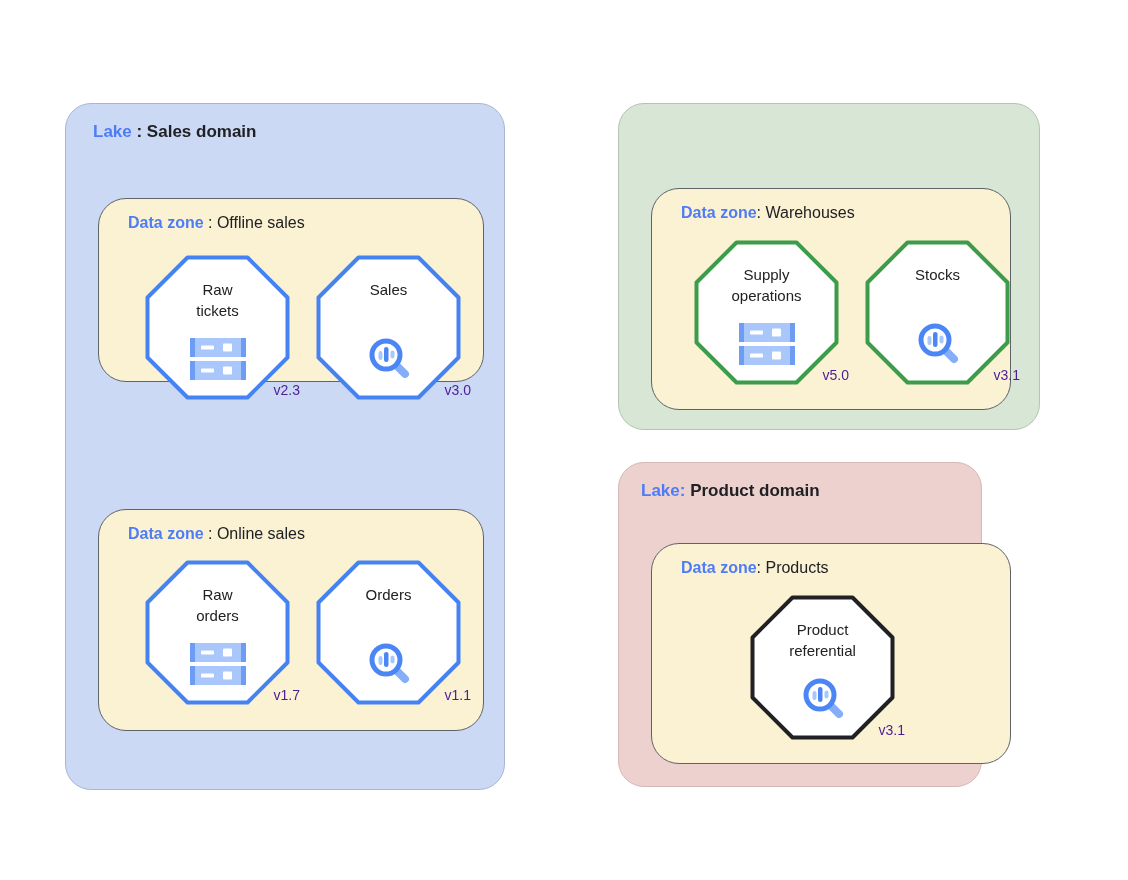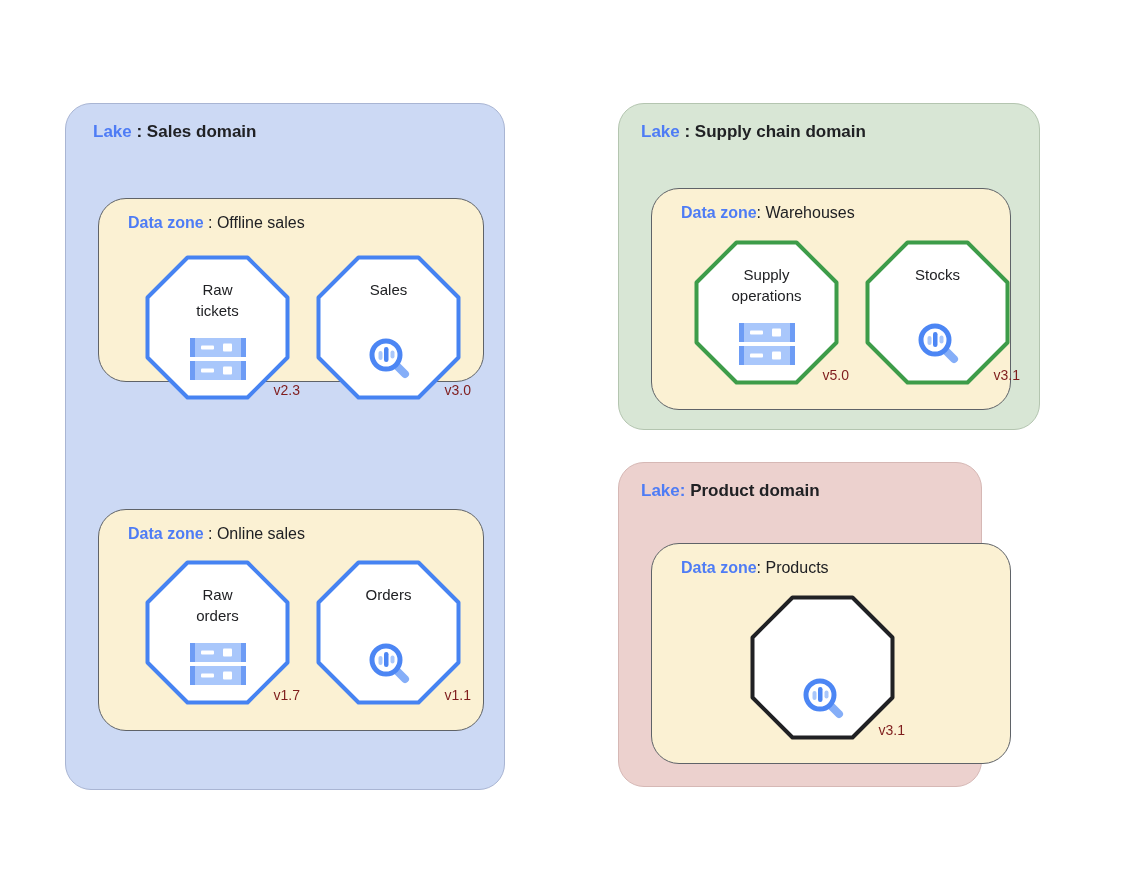--- a/index.html
+++ b/index.html
@@ -46,21 +46,21 @@
 
   .asset-name {
     position:absolute; top:24px; left:0; right:0; text-align:center;
     font-size:15px; line-height:21px; color:#202124; white-space:pre-line;
   }
   .asset-icon {
     position:absolute; top:78px; left:0; right:0; height:52px;
     display:flex; align-items:center; justify-content:center;
   }
   .asset-version {
-    position:absolute; bottom:2px; right:-10px; font-size:14px; color:#7f1d1d; white-space:nowrap;
+    position:absolute; bottom:2px; right:-10px; font-size:14px; color:#4c1d95; white-space:nowrap;
   }
 </style>
 </head>
 <body>
 
 <div class="canvas">
 
   <section class="lake lake-sales">
     <div class="lake-title">
       <span class="prefix">Lake</span><span class="sep"> : </span><span class="name">Sales domain</span>
@@ -167,23 +167,20 @@
             </svg>
           </div>
           <div class="asset-version">v1.1</div>
         </div>
 
       </div>
     </div>
   </section>
 
   <section class="lake lake-supply">
-    <div class="lake-title">
-      <span class="prefix">Lake</span><span class="sep"> : </span><span class="name">Supply chain domain</span>
-    </div>
 
     <div class="zone zone-warehouses">
       <div class="zone-title">
         <span class="prefix">Data zone</span><span class="sep">: </span><span class="name">Warehouses</span>
       </div>
       <div class="assets">
 
         <div class="asset">
           <svg class="oct stroke-green" viewBox="0 0 145 145">
             <polygon points="42.5,2.5 102.5,2.5 142.5,42.5 142.5,102.5 102.5,142.5 42.5,142.5 2.5,102.5 2.5,42.5"></polygon>
@@ -240,20 +237,22 @@
     <div class="zone zone-products">
       <div class="zone-title">
         <span class="prefix">Data zone</span><span class="sep">: </span><span class="name">Products</span>
       </div>
       <div class="assets">
 
         <div class="asset">
           <svg class="oct stroke-black" viewBox="0 0 145 145">
             <polygon points="42.5,2.5 102.5,2.5 142.5,42.5 142.5,102.5 102.5,142.5 42.5,142.5 2.5,102.5 2.5,42.5"></polygon>
           </svg>
+          <div class="asset-name">Product
+referential</div>
           <div class="asset-icon">
             <svg width="46" height="48" viewBox="0 0 46 48">
               <line x1="30" y1="30" x2="39" y2="39" stroke="#85aef8" stroke-width="8" stroke-linecap="round"></line>
               <circle cx="20" cy="20" r="14" fill="#fff" stroke="#4c86f4" stroke-width="5"></circle>
               <rect x="12.5" y="16" width="4" height="9" rx="2" fill="#a9c7fb"></rect>
               <rect x="18" y="12" width="4.5" height="15" rx="2.2" fill="#4c86f4"></rect>
               <rect x="24.5" y="15.5" width="4" height="8" rx="2" fill="#a9c7fb"></rect>
             </svg>
           </div>
           <div class="asset-version">v3.1</div>

